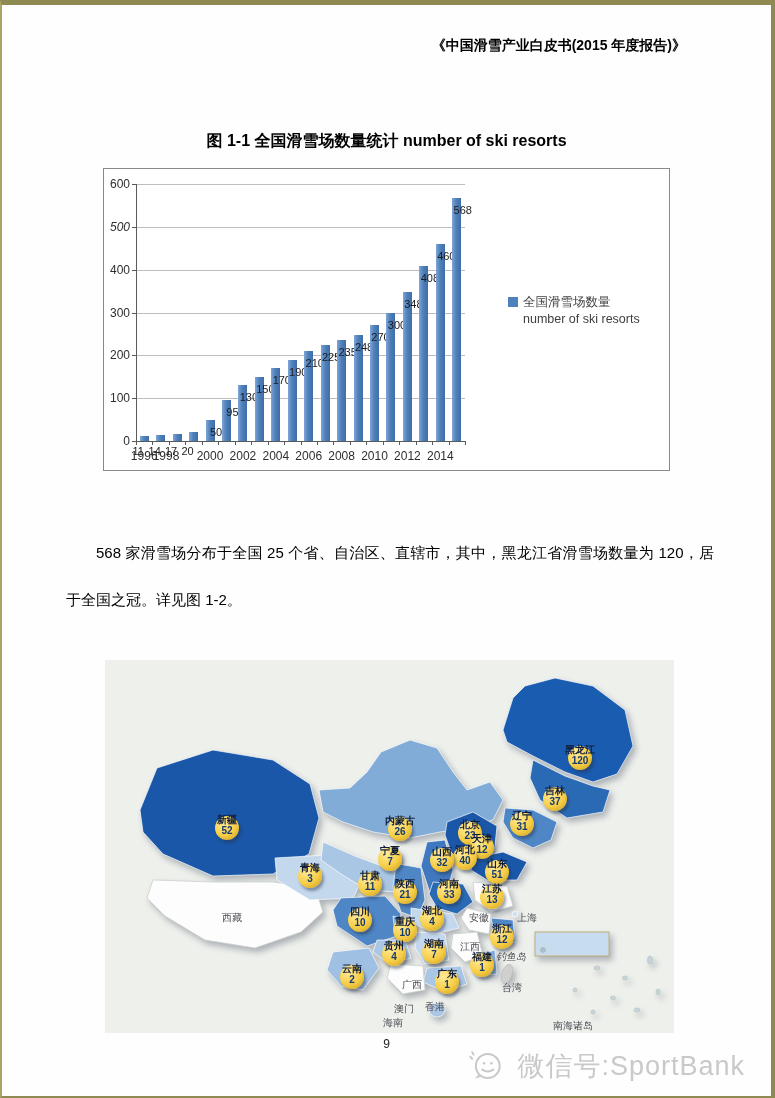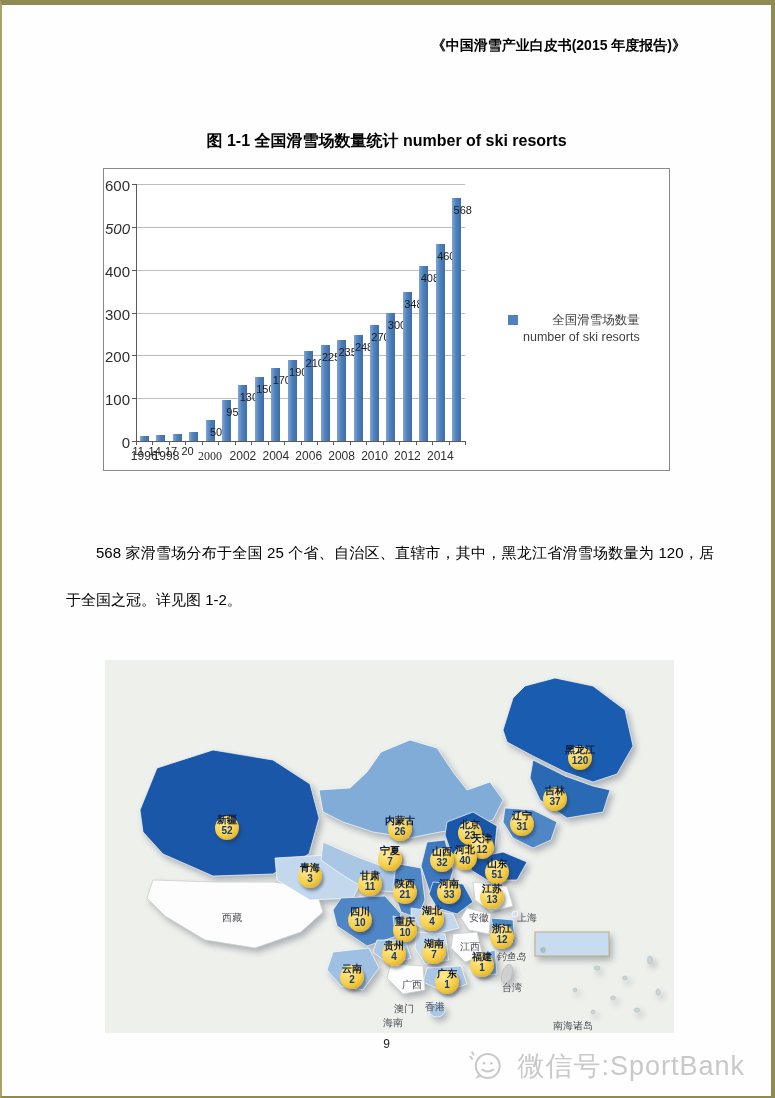--- a/index.html
+++ b/index.html
@@ -15,25 +15,25 @@
   #fig1-title{top:126px;}
   #fig2-title{top:620px;}
 
   
   .chart-box{position:absolute;left:101px;top:163px;width:567px;height:303px;background:#fff;border:1px solid #898989;box-sizing:border-box;}
   .gridline{position:absolute;height:1px;background:#bdbdbd;}
   .gridline.baseline{background:#5a5a5a;}
   .axis-y{position:absolute;width:1px;background:#5a5a5a;}
   .ytick{position:absolute;height:1px;background:#5a5a5a;}
   .xtick{position:absolute;width:1px;background:#5a5a5a;}
-  .ylab{position:absolute;font-size:15px;color:#2e2e2e;text-align:right;}
+  .ylab{position:absolute;font-size:12px;color:#2e2e2e;text-align:right;}
   .xlab{position:absolute;font-size:12px;color:#2e2e2e;text-align:center;}
   .bar{position:absolute;background:linear-gradient(90deg,#7fa6d4 0%,#4f81bd 45%,#3f6da6 100%);}
   .val-label{position:absolute;font-size:11px;color:#1c1c1c;text-align:center;white-space:nowrap;}
-  .legend{position:absolute;left:404px;top:143px;display:flex;align-items:flex-start;text-align:right;}
+  .legend{position:absolute;left:404px;top:125px;display:flex;align-items:flex-start;}
   .legend-swatch{width:10px;height:10px;background:#4f81bd;margin-top:3px;margin-right:5px;flex:none;}
   .legend-text{font-size:12.5px;color:#3f3f3f;line-height:17px;}
 
   
   .body-text{position:absolute;left:64px;top:524px;width:648px;font-size:15px;line-height:47px;
     text-align:justify;text-indent:2em;color:#000;margin:0;}
 
   
   .map-box{position:absolute;left:103px;top:655px;width:569px;height:373px;background:#eef0ec;overflow:hidden;}
   .map-box svg{position:absolute;left:0;top:0;filter:drop-shadow(3px 4px 3px rgba(90,100,115,.45));}
@@ -141,21 +141,21 @@
         <div class="xtick" style="left: 245.85px; top: 272px; height: 4px;"></div>
         <div class="xtick" style="left: 262.3px; top: 272px; height: 4px;"></div>
         <div class="xtick" style="left: 278.75px; top: 272px; height: 4px;"></div>
         <div class="xtick" style="left: 295.2px; top: 272px; height: 4px;"></div>
         <div class="xtick" style="left: 311.65px; top: 272px; height: 4px;"></div>
         <div class="xtick" style="left: 328.1px; top: 272px; height: 4px;"></div>
         <div class="xtick" style="left: 344.55px; top: 272px; height: 4px;"></div>
         <div class="xtick" style="left: 361px; top: 272px; height: 4px;"></div>
         <div class="xlab" style="left: 20.225px; top: 280px; width: 40px;">1996</div>
         <div class="xlab" style="left: 42px; top: 280px; width: 40px;">1998</div>
-        <div class="xlab" style="left: 86.025px; top: 280px; width: 40px; font-family: Liberation Serif, serif;">2000</div>
+        <div class="xlab" style="left: 86.025px; top: 280px; width: 40px;">2000</div>
         <div class="xlab" style="left: 118.925px; top: 280px; width: 40px;">2002</div>
         <div class="xlab" style="left: 151.825px; top: 280px; width: 40px;">2004</div>
         <div class="xlab" style="left: 184.725px; top: 280px; width: 40px;">2006</div>
         <div class="xlab" style="left: 217.625px; top: 280px; width: 40px;">2008</div>
         <div class="xlab" style="left: 250.525px; top: 280px; width: 40px;">2010</div>
         <div class="xlab" style="left: 283.425px; top: 280px; width: 40px;">2012</div>
         <div class="xlab" style="left: 316.325px; top: 280px; width: 40px;">2014</div>
       </div>
     <div class="legend">
       <span class="legend-swatch"></span>

